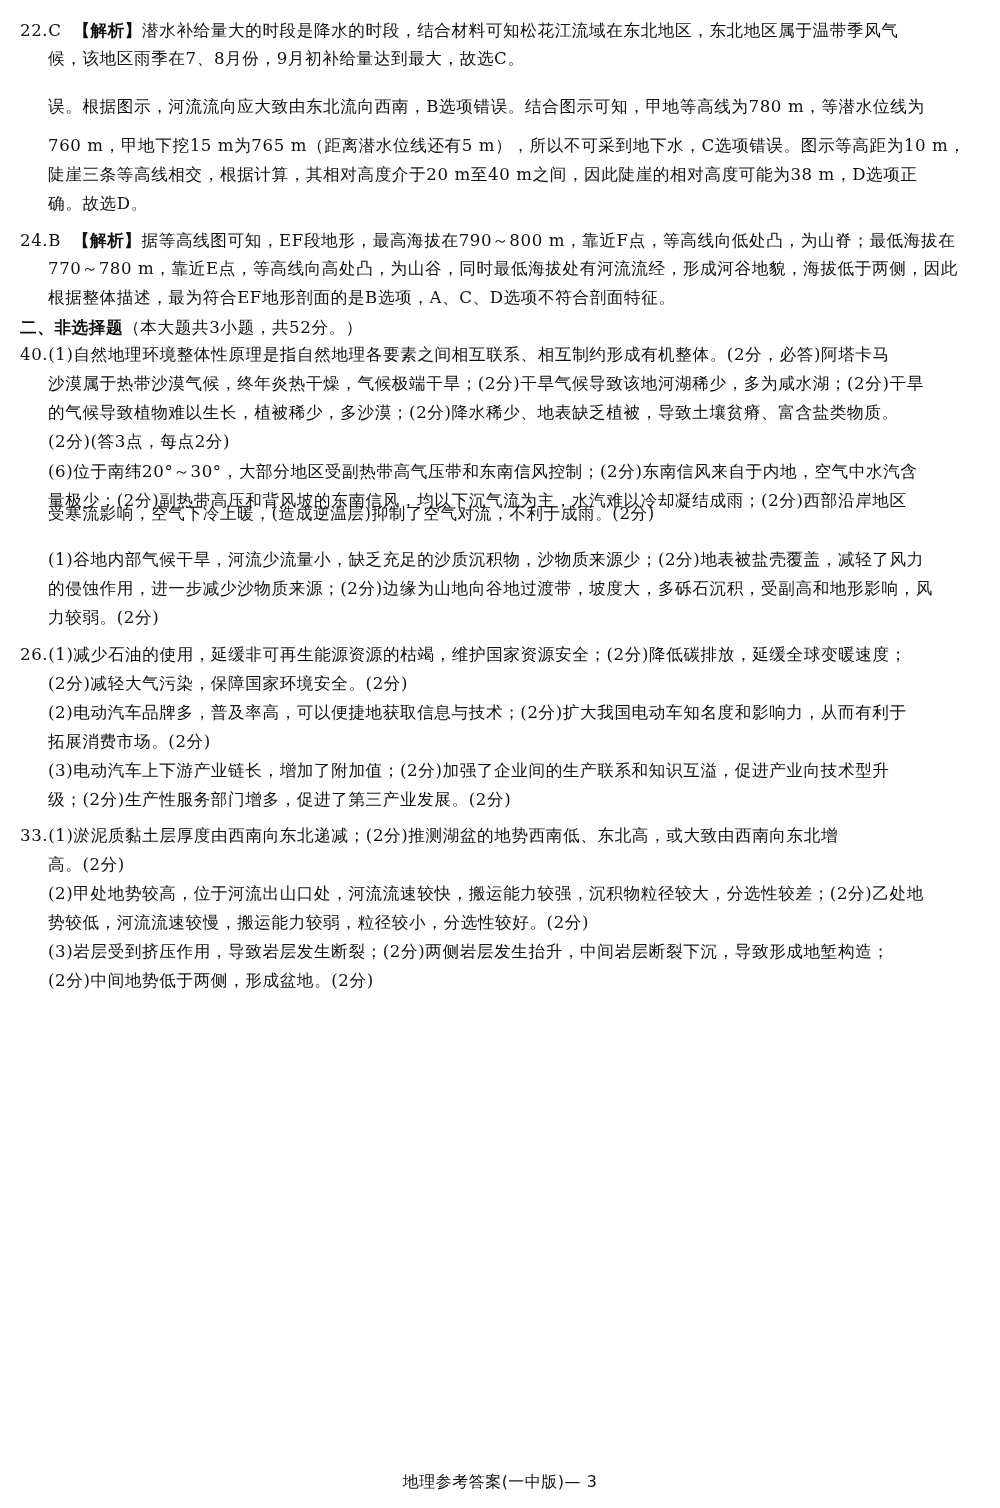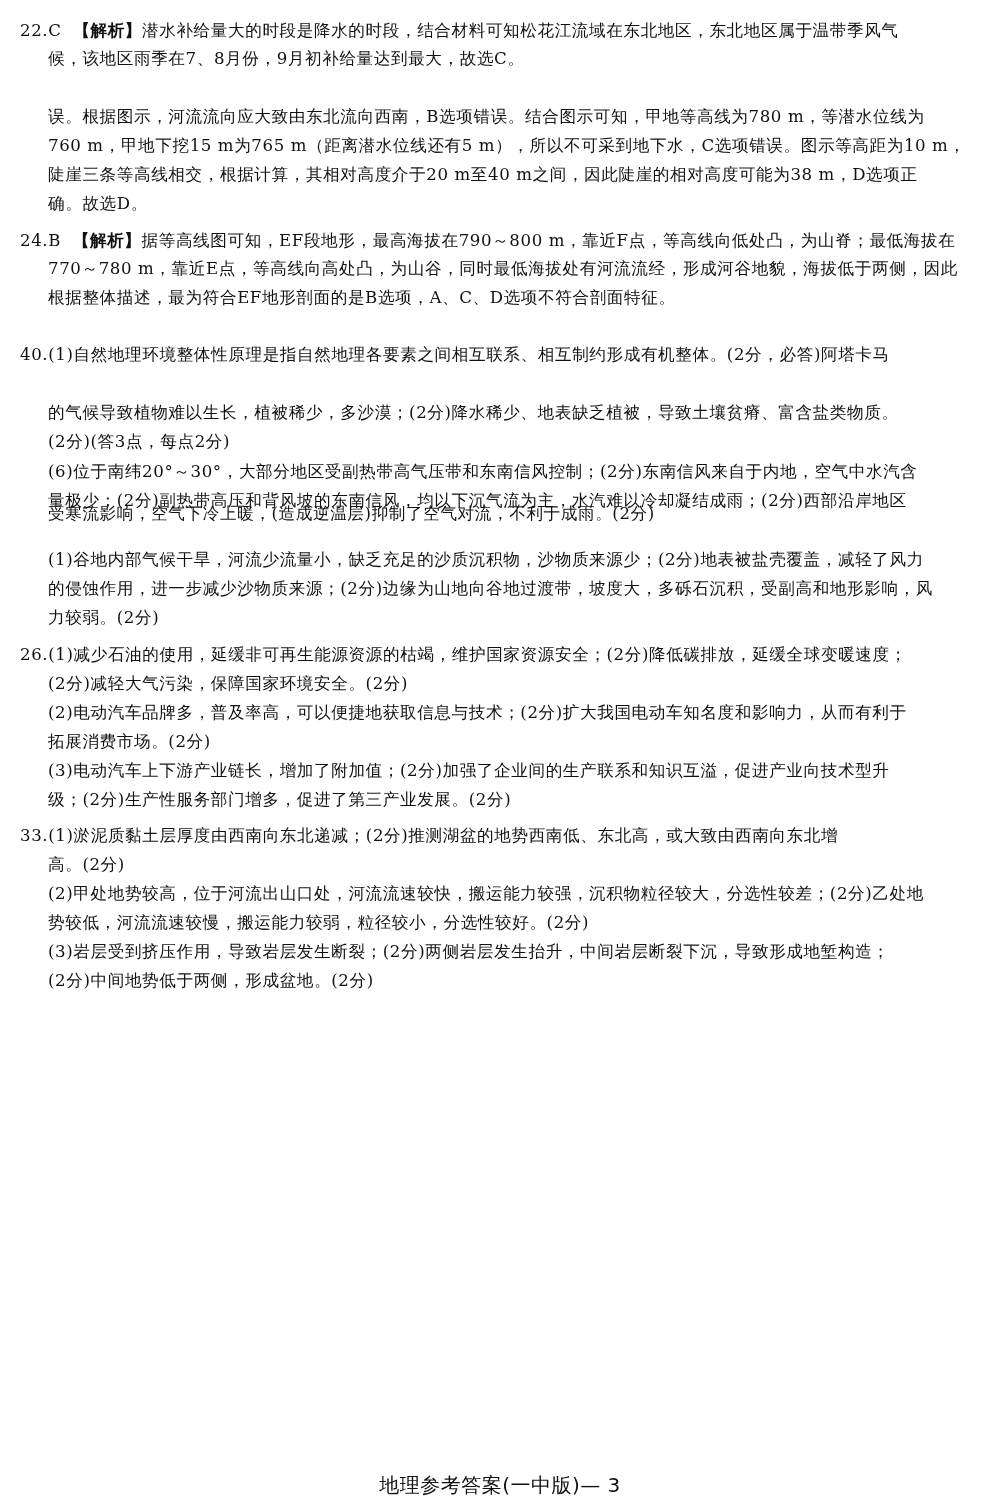--- a/index.html
+++ b/index.html
@@ -13,49 +13,53 @@
     position: absolute;
     white-space: nowrap;
     font-size: 16.6px;
     line-height: 20px;
     letter-spacing: 0.6px;
   }
   .cont { left: 48px; }
   .bold { font-weight: bold; }
   .footer {
     position: absolute; left: 0; width: 1000px; top: 1472px;
-    text-align: center; font-size: 20px; letter-spacing: 0.5px;
+    text-align: center; font-size: 16px; letter-spacing: 0.5px;
     font-family: "DejaVu Sans", "Liberation Sans", sans-serif;
   }
 </style>
 </head>
 <body>
 
 <div class="page">
 
   <div class="line" style="top:20px;left:20px;">
     <span>22.</span><span>C</span>&nbsp;&nbsp;<span class="bold">【解析】</span><span>潜水补给量大的时段是降水的时段，结合材料可知松花江流域在东北地区，东北地区属于温带季风气</span>
   </div>
   <div class="line cont" style="top:49px;">候，该地区雨季在7、8月份，9月初补给量达到最大，故选C。</div>
 
-  <div class="line cont" style="top:107px;">误。根据图示，河流流向应大致由东北流向西南，B选项错误。结合图示可知，甲地等高线为780 m，等潜水位线为</div>
+  <div class="line cont" style="top:97px;">误。根据图示，河流流向应大致由东北流向西南，B选项错误。结合图示可知，甲地等高线为780 m，等潜水位线为</div>
   <div class="line cont" style="top:136px;">760 m，甲地下挖15 m为765 m（距离潜水位线还有5 m），所以不可采到地下水，C选项错误。图示等高距为10 m，</div>
   <div class="line cont" style="top:165px;">陡崖三条等高线相交，根据计算，其相对高度介于20 m至40 m之间，因此陡崖的相对高度可能为38 m，D选项正</div>
   <div class="line cont" style="top:194px;">确。故选D。</div>
 
   <div class="line" style="top:230px;left:20px;">
     <span>24.</span><span>B</span>&nbsp;&nbsp;<span class="bold">【解析】</span><span>据等高线图可知，EF段地形，最高海拔在790～800 m，靠近F点，等高线向低处凸，为山脊；最低海拔在</span>
   </div>
   <div class="line cont" style="top:259px;">770～780 m，靠近E点，等高线向高处凸，为山谷，同时最低海拔处有河流流经，形成河谷地貌，海拔低于两侧，因此</div>
   <div class="line cont" style="top:288px;">根据整体描述，最为符合EF地形剖面的是B选项，A、C、D选项不符合剖面特征。</div>
 
+  <div class="line" style="top:317px;left:20px;">
+    <span class="bold">二、非选择题</span><span>（本大题共3小题，共52分。）</span>
+  </div>
 
   <div class="line" style="top:345px;left:20px;">
     <span>40.</span><span>(1)自然地理环境整体性原理是指自然地理各要素之间相互联系、相互制约形成有机整体。(2分，必答)阿塔卡马</span>
   </div>
+  <div class="line cont" style="top:374px;">沙漠属于热带沙漠气候，终年炎热干燥，气候极端干旱；(2分)干旱气候导致该地河湖稀少，多为咸水湖；(2分)干旱</div>
   <div class="line cont" style="top:403px;">的气候导致植物难以生长，植被稀少，多沙漠；(2分)降水稀少、地表缺乏植被，导致土壤贫瘠、富含盐类物质。</div>
   <div class="line cont" style="top:432px;">(2分)(答3点，每点2分)</div>
 
   <div class="line cont" style="top:462px;">(6)位于南纬20°～30°，大部分地区受副热带高气压带和东南信风控制；(2分)东南信风来自于内地，空气中水汽含</div>
   <div class="line cont" style="top:491px;">量极少；(2分)副热带高压和背风坡的东南信风，均以下沉气流为主，水汽难以冷却凝结成雨；(2分)西部沿岸地区</div>
   <div class="line cont" style="top:504px;">受寒流影响，空气下冷上暖，(造成逆温层)抑制了空气对流，不利于成雨。(2分)</div>
 
   <div class="line cont" style="top:550px;">(1)谷地内部气候干旱，河流少流量小，缺乏充足的沙质沉积物，沙物质来源少；(2分)地表被盐壳覆盖，减轻了风力</div>
   <div class="line cont" style="top:579px;">的侵蚀作用，进一步减少沙物质来源；(2分)边缘为山地向谷地过渡带，坡度大，多砾石沉积，受副高和地形影响，风</div>
   <div class="line cont" style="top:608px;">力较弱。(2分)</div>

